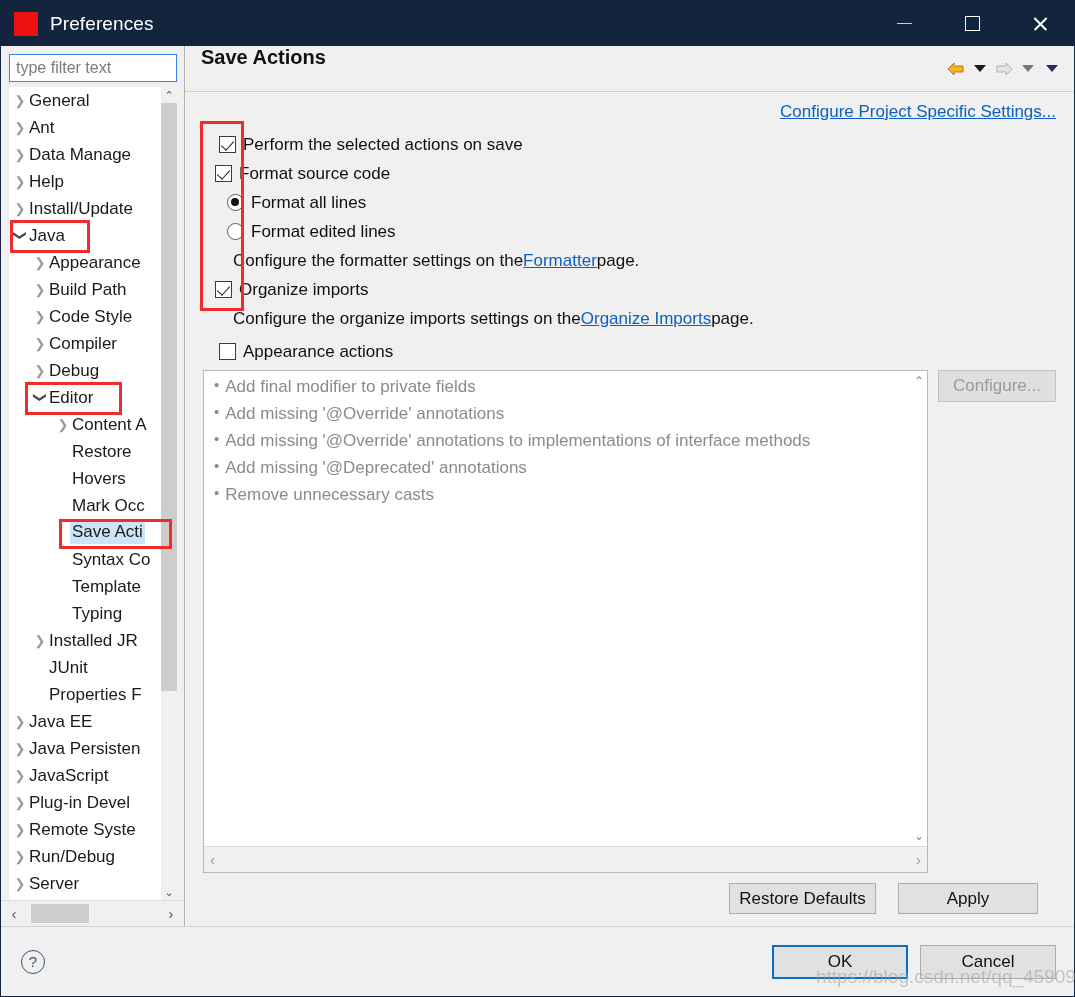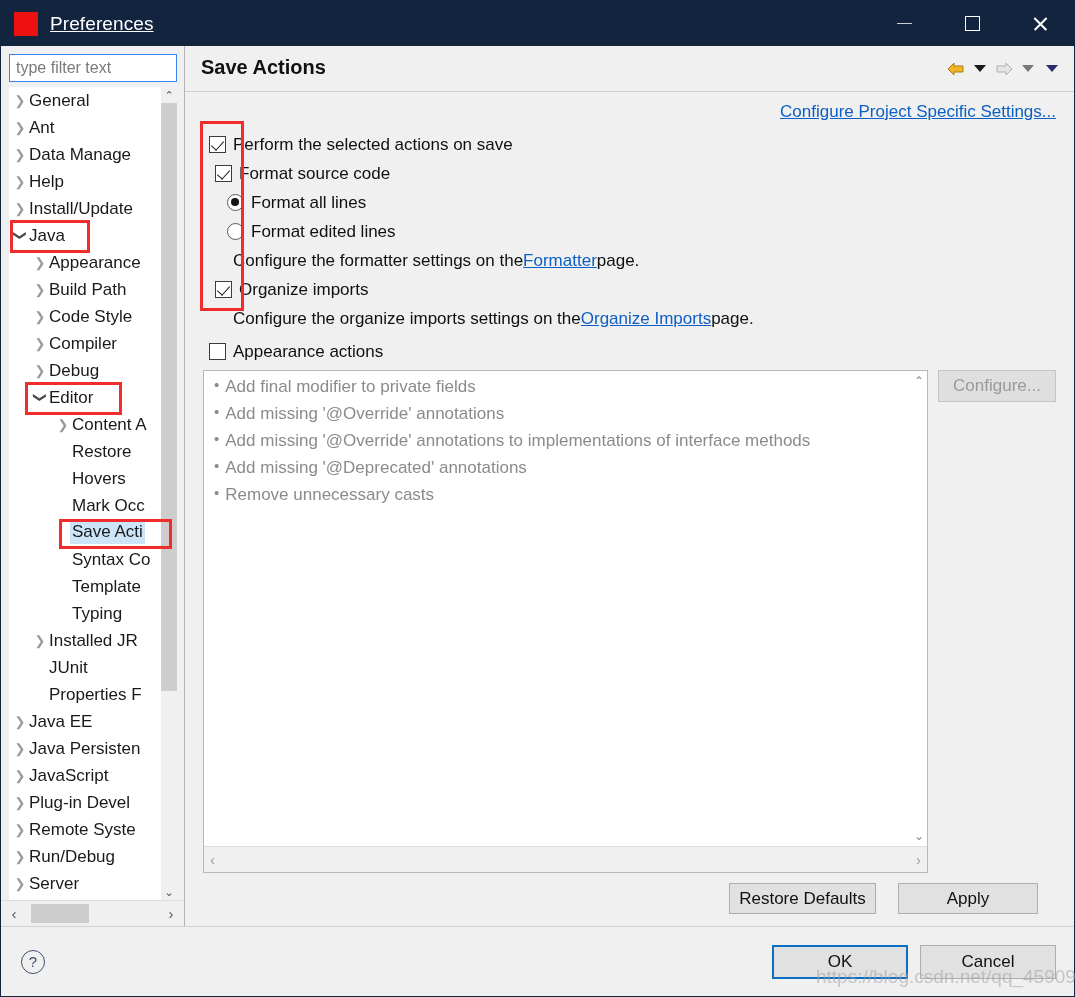--- a/index.html
+++ b/index.html
@@ -32,21 +32,20 @@
   .app-icon {
     width: 24px; height: 24px;
     background: #ee1111;
     margin-left: 13px;
   }
   .title-text {
     color: #ffffff;
     font-size: 19px;
     margin-left: 12px;
     letter-spacing: .1px;
-    text-decoration: underline;
   }
   .win-buttons {
     position: absolute; right: 0; top: 0; height: 45px;
     display: flex;
   }
   .win-btn {
     width: 68px; height: 45px;
     display: flex; align-items: center; justify-content: center;
     color: #ffffff;
   }
@@ -153,21 +152,21 @@
 
   
   .right-pane {
     flex: 1 1 auto;
     display: flex; flex-direction: column;
     background: #f0f0f0;
     min-width: 0;
   }
   .page-header {
     height: 46px; flex: 0 0 46px;
-    display: flex; align-items: flex-end;
+    display: flex; align-items: flex-start;
     padding: 0 10px 12px 16px;
     border-bottom: 1px solid #cfcfcf;
     position: relative;
   }
   .page-title {
     font-size: 20px; font-weight: bold; color: #111;
   }
   .nav-icons {
     position: absolute; right: 12px; top: 50%;
     transform: translateY(-50%);
@@ -189,21 +188,21 @@
   .link-row { text-align: right; margin-bottom: 8px; }
   .link {
     color: #0d5fc4; font-size: 17px; text-decoration: underline;
     cursor: pointer;
   }
   .opt-row {
     display: flex; align-items: center;
     height: 29px;
     font-size: 17px; color: #101010;
   }
-  .opt-row.ind1 { padding-left: 6px; }
+  .opt-row.ind1 { padding-left: 16px; }
   .opt-row.ind2 { padding-left: 12px; }
   .opt-row.ind3 { padding-left: 24px; }
   .cb {
     width: 17px; height: 17px; flex: 0 0 17px;
     border: 1px solid #3c3c3c; background: #ffffff;
     margin-right: 7px;
     position: relative;
   }
   .cb.checked::after {
     content: "";

